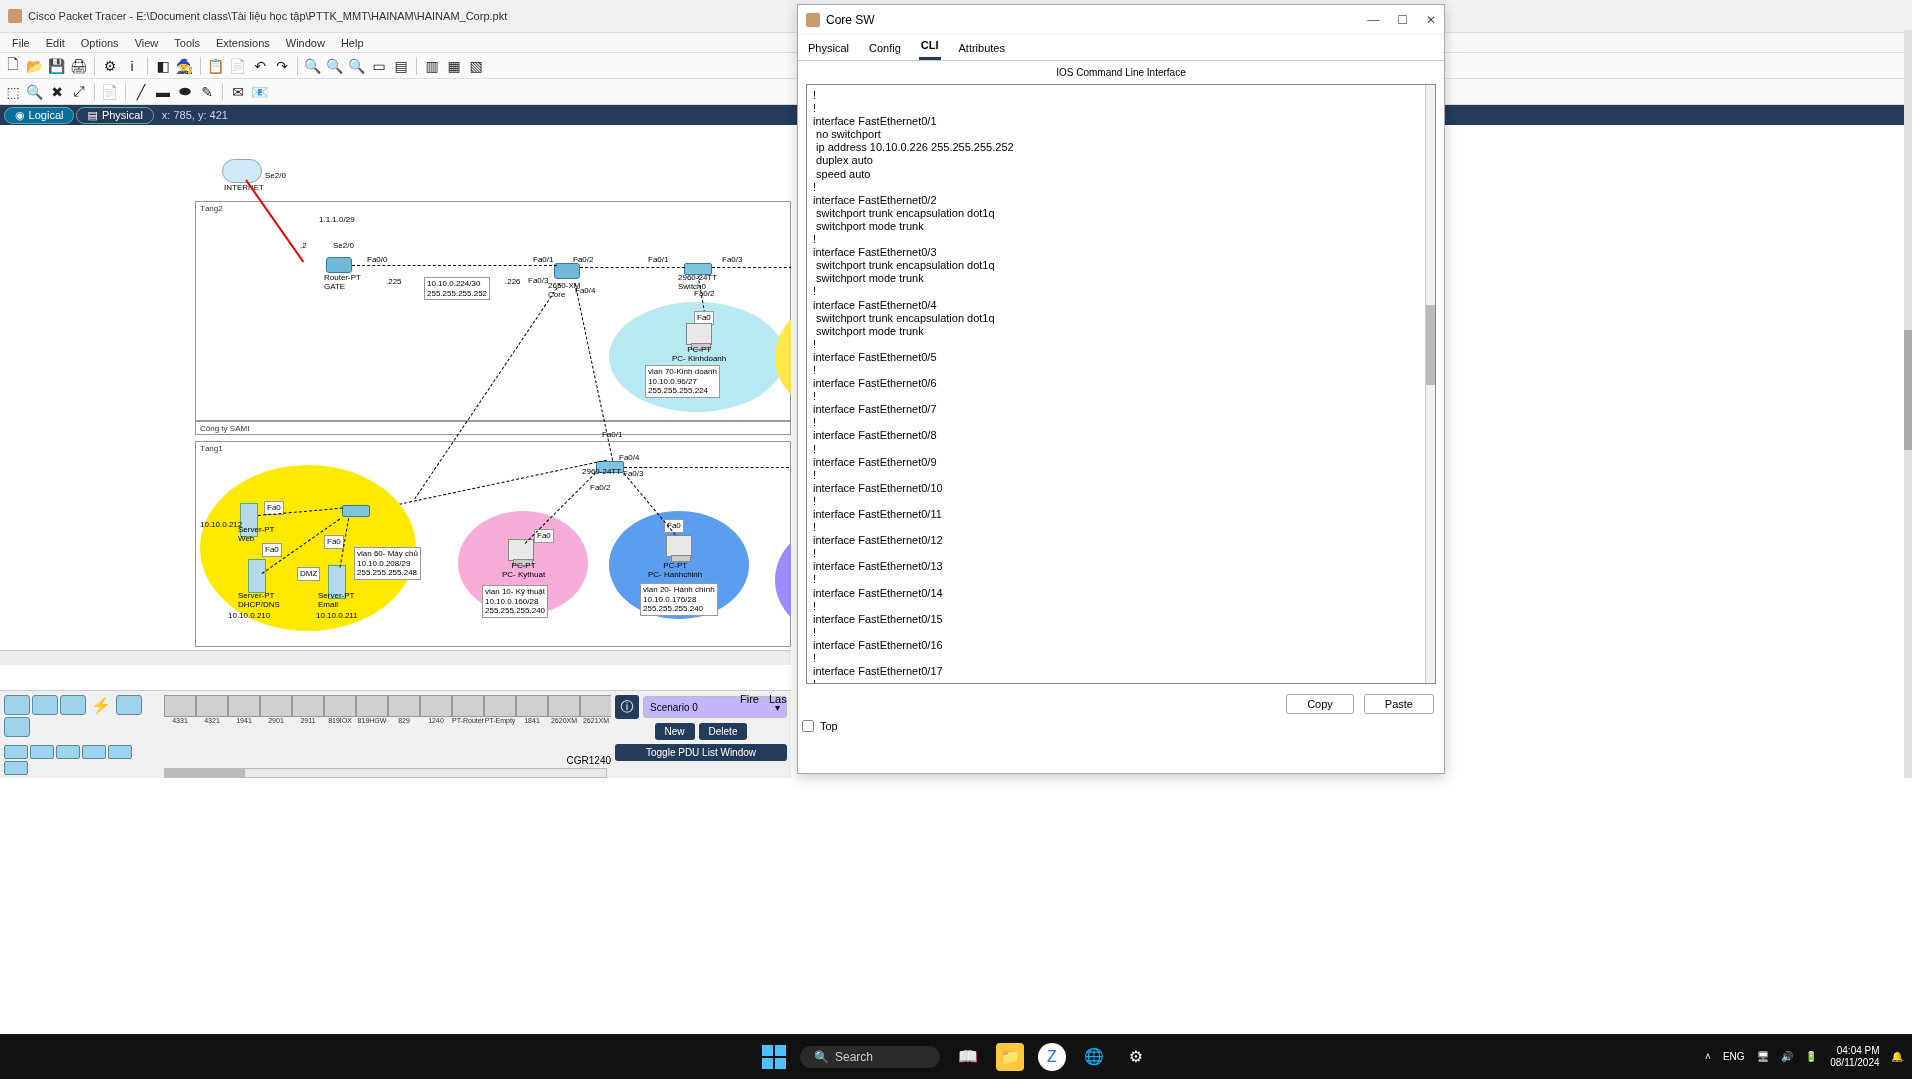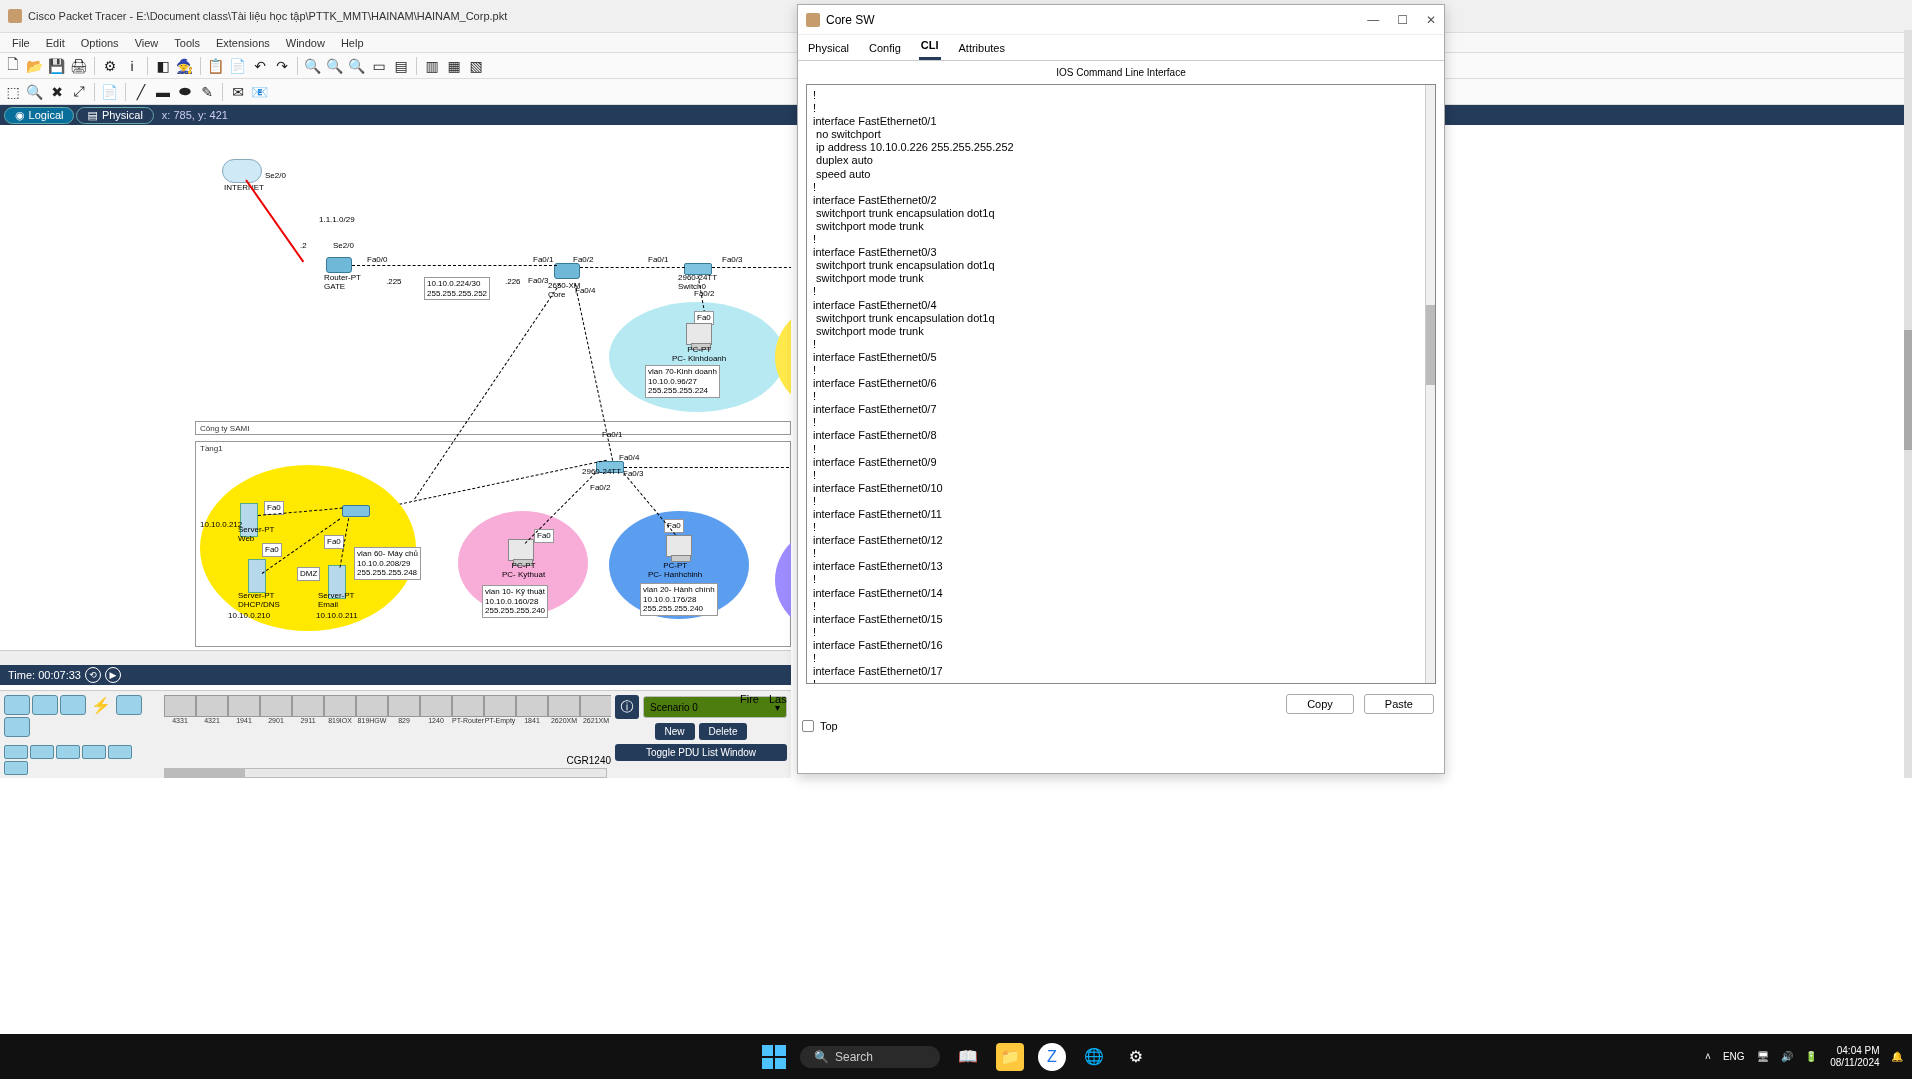--- a/index.html
+++ b/index.html
@@ -50,21 +50,21 @@
 .dp-center .rowscroll { display:flex; gap:0; }
 .dp-deviceitem { display:flex; flex-direction:column; align-items:center; width:36px; font-size:7px; color:#333; }
 .dp-deviceitem .img { width:32px; height:22px; background:#d0d0d0; border:1px solid #999; }
 .dp-scrollbar { position:absolute; left:4px; right:4px; bottom:0; height:10px; background:#e8e8e8; border:1px solid #bbb; }
 .dp-scrollbar .thumb { position:absolute; left:0; top:0; height:100%; width:80px; background:#bbb; }
 .dp-center .devname { position:absolute; left:0; right:0; bottom:12px; text-align:right; font-size:10px; }
 
 .dp-right { width:180px; padding:4px; display:flex; flex-direction:column; gap:4px; }
 .dp-right .row { display:flex; gap:4px; align-items:center; }
 .dp-infobtn { width:24px; height:24px; background:#243b5a; color:#fff; border-radius:3px; display:inline-flex; align-items:center; justify-content:center; font-size:13px; }
-.dp-scenario { flex:1; height:22px; border:1px solid #bbb; border-radius:3px; font-size:10px; display:flex; align-items:center; justify-content:space-between; padding:0 6px; background:#4d7c0f; }
+.dp-scenario { flex:1; height:22px; border:1px solid #bbb; border-radius:3px; font-size:10px; display:flex; align-items:center; justify-content:space-between; padding:0 6px; background:#c4b5fd; }
 .dp-btn { padding:3px 10px; background:#243b5a; color:#fff; border-radius:3px; font-size:10px; }
 .dp-firecol { position:absolute; left:740px; top:2px; display:flex; gap:10px; font-size:11px; }
 
 
 .sw-window { position:absolute; left:797px; top:4px; width:648px; height:770px; background:#fff; border:1px solid #aaa; box-shadow:0 4px 12px rgba(0,0,0,0.2); }
 .sw-titlebar { height:30px; display:flex; align-items:center; justify-content:space-between; padding:0 8px; font-size:12px; border-bottom:1px solid #eee; }
 .sw-titlebar .left { display:flex; align-items:center; gap:6px; }
 .sw-titlebar .ico { width:14px; height:14px; background:#c69c6d; border-radius:2px; }
 .sw-titlebar .ctrls { display:flex; gap:18px; font-size:12px; color:#555; }
 .sw-tabs { height:26px; display:flex; align-items:flex-end; padding:0 8px; gap:16px; font-size:11px; border-bottom:1px solid #ccc; }
@@ -158,20 +158,23 @@
       </div>
     <div class="vtab phys">
         <span>▤</span>
         <span>Physical</span>
       </div>
     <span class="coords">x: 785, y: 421</span>
   </div>
 
   <div class="workspace">
 
+    <div class="boxframe" style="left:195px; top:76px; width:596px; height:220px;">
+        <div class="boxlabel">Tầng2</div>
+      </div>
     <div class="boxframe" style="left:195px; top:296px; width:596px; height:14px;">
         <div class="boxlabel">Công ty SAMI</div>
       </div>
     <div class="boxframe" style="left:195px; top:316px; width:596px; height:206px;">
         <div class="boxlabel">Tầng1</div>
       </div>
 
     <div class="cloud" style="left:222px; top:34px;"></div>
     <div class="lbl" style="left:224px; top:58px;">INTERNET</div>
     <div class="lbl" style="left:265px; top:46px;">Se2/0</div>
@@ -285,25 +288,20 @@
     <div class="lbl" style="left:648px; top:436px; white-space:pre; text-align:center;">PC-PT
 PC- Hanhchinh</div>
     <div class="lblbox" style="left:640px; top:458px; white-space:pre;">vlan 20- Hành chính
 10.10.0.176/28
 255.255.255.240</div>
     <div class="dashline" style="left:624px; top:348px; width:80px; transform:rotate(50deg);"></div>
   </div>
 
   <div style="position:absolute; left:0; top:650px; width:791px; height:15px; background:#eee; border-top:1px solid #ccc;"></div>
 
-  <div class="pt-timebar">
-    <span>Time: 00:07:33</span>
-    <span class="tbtn">⟲</span>
-    <span class="tbtn">▶</span>
-  </div>
 
   <div class="pt-devicepanel">
     <div class="dp-left">
       <div class="dp-dev"></div>
       <div class="dp-dev"></div>
       <div class="dp-dev"></div>
       <div class="dp-bolt">⚡</div>
       <div class="dp-dev"></div>
       <div class="dp-dev"></div>
       <div style="width:100%; height:4px;"></div>

